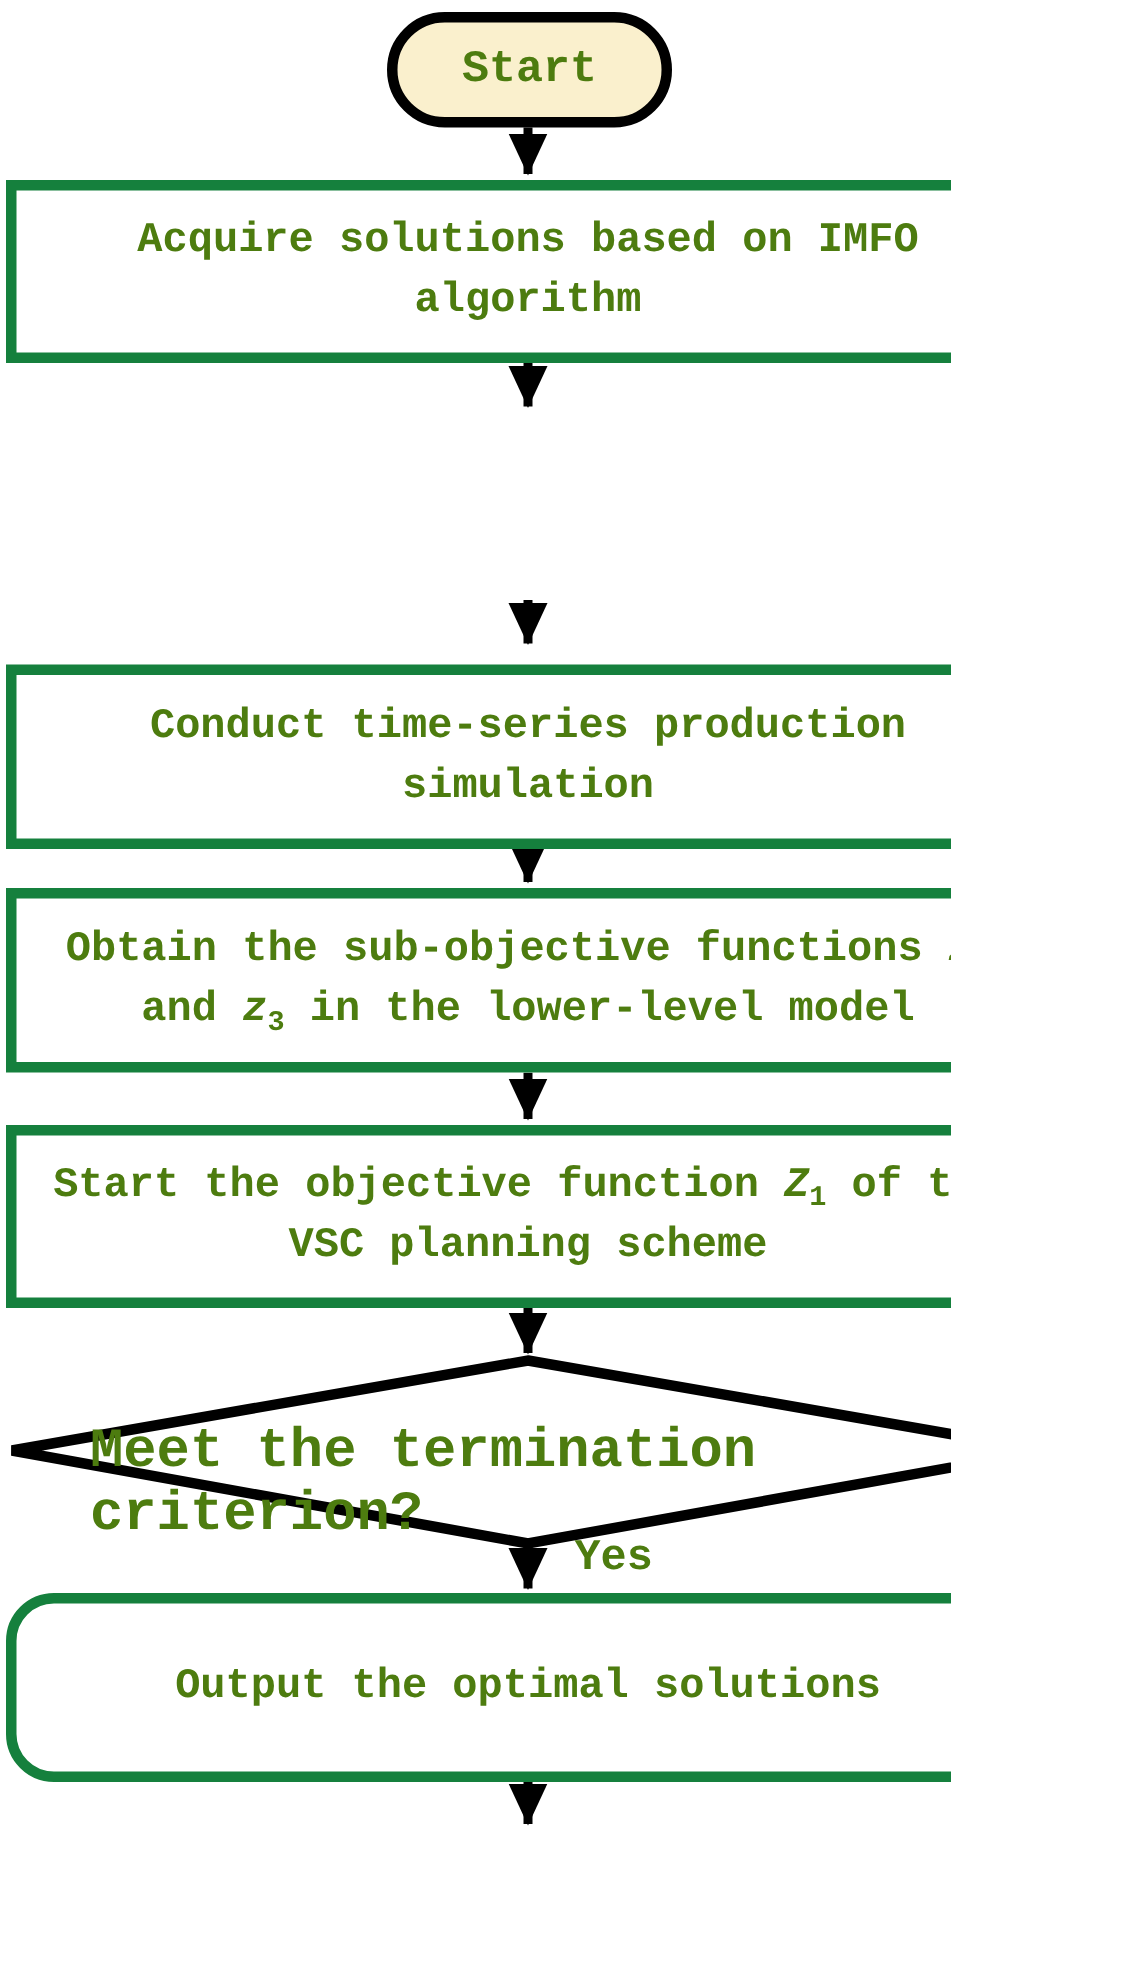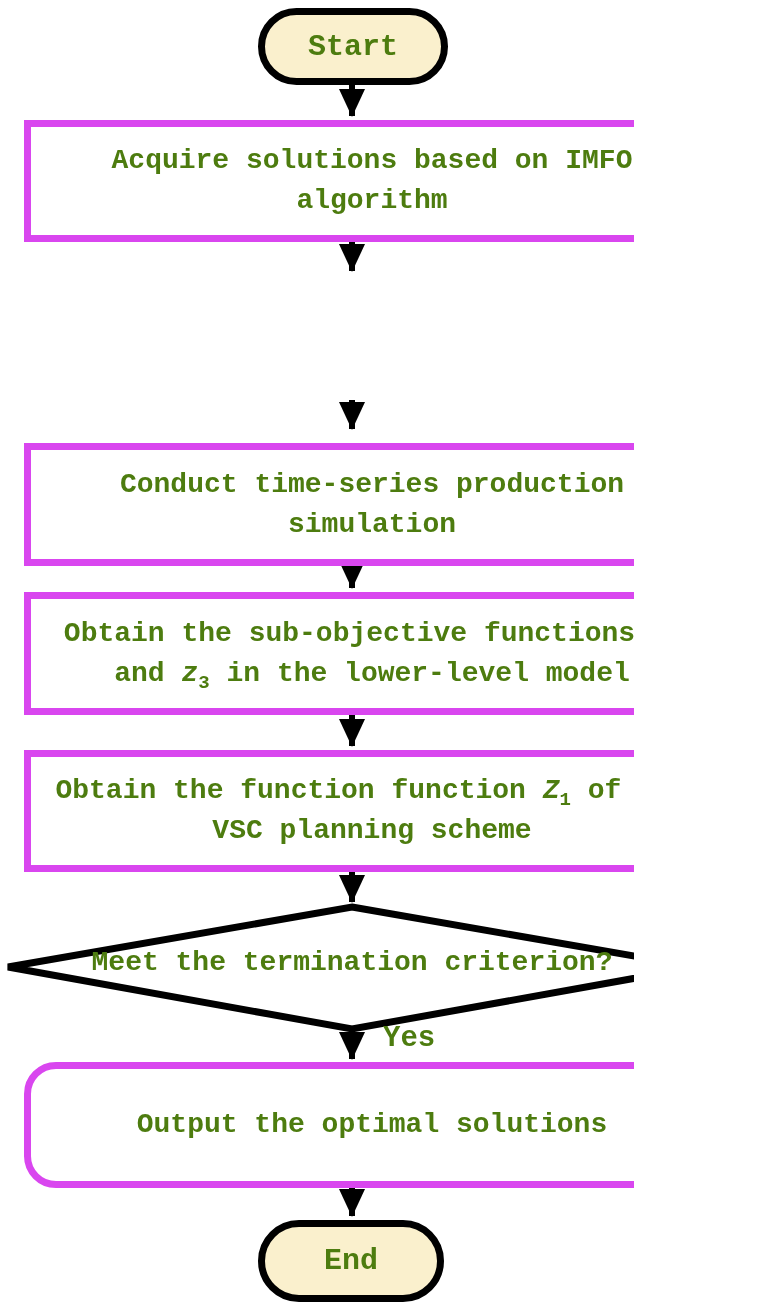--- a/index.html
+++ b/index.html
@@ -16,50 +16,48 @@
   .connector-layer {
     position: absolute;
     left: 0; top: 0;
     width: 762px; height: 1310px;
   }
   .box {
     position: absolute;
     left: 4px;
     width: 696px;
     box-sizing: border-box;
-    border: 7px solid #d946ef;
+    border: 7px solid #15803d;
     background: #ffffff;
     display: flex;
     align-items: center;
     justify-content: center;
     text-align: center;
     font-size: 28px;
     line-height: 1.42;
     padding: 0 14px;
-    margin-left: 20px;
   }
   .box p { margin: 0; }
   .stadium {
     position: absolute;
     box-sizing: border-box;
     border: 7px solid #000;
     background: #faf0cd;
     border-radius: 44px;
     display: flex;
     align-items: center;
     justify-content: center;
     font-size: 30px;
   }
   .diamond-label {
     position: absolute;
     left: 60px;
     top: 947px;
     width: 584px;
-    text-align: center;
-    font-size: 28px;
+    font-size: 37px;
   }
   .edge-label {
     position: absolute;
     font-size: 29px;
   }
   .edge-label.yes { left: 383px; top: 1022px; }
   .edge-label.no  { left: 688px; top: 904px; width: 60px; text-align: center; }
   .var { font-style: italic; }
   sub { font-size: 0.68em; line-height: 0; }
 </style>
@@ -100,36 +98,33 @@
 
   <div class="box" style="top:443px; height:123px;">
     <p>Conduct time-series production simulation</p>
   </div>
 
   <div class="box" style="top:592px; height:123px;align-items:center;">
     <p><span>Obtain the sub-objective functions </span><span class="var">z</span><sub>1</sub><span> and </span><span class="var">z</span><sub>3</sub><span> in the lower-level model</span></p>
   </div>
 
   <div class="box" style="top:750px; height:122px;">
-    <p><span>Obtain the function function </span><span class="var">Z</span><sub>1</sub><span> of the VSC planning scheme</span></p>
+    <p><span>Start the objective function </span><span class="var">Z</span><sub>1</sub><span> of the VSC planning scheme</span></p>
   </div>
 
   <div class="diamond-label">
     <span>Meet the termination criterion?</span>
   </div>
 
   <div class="edge-label yes">
     <span>Yes</span>
   </div>
 
   <div class="edge-label no">
     <span>No</span>
   </div>
 
   <div class="box" style="top:1062px; height:126px;border-radius:32px;">
     <p>Output the optimal solutions</p>
   </div>
 
-  <div class="stadium" style="left:258px; top:1220px; width:186px; height:82px;">
-    <span>End</span>
-  </div>
 
 </div>
 
 </body></html>

